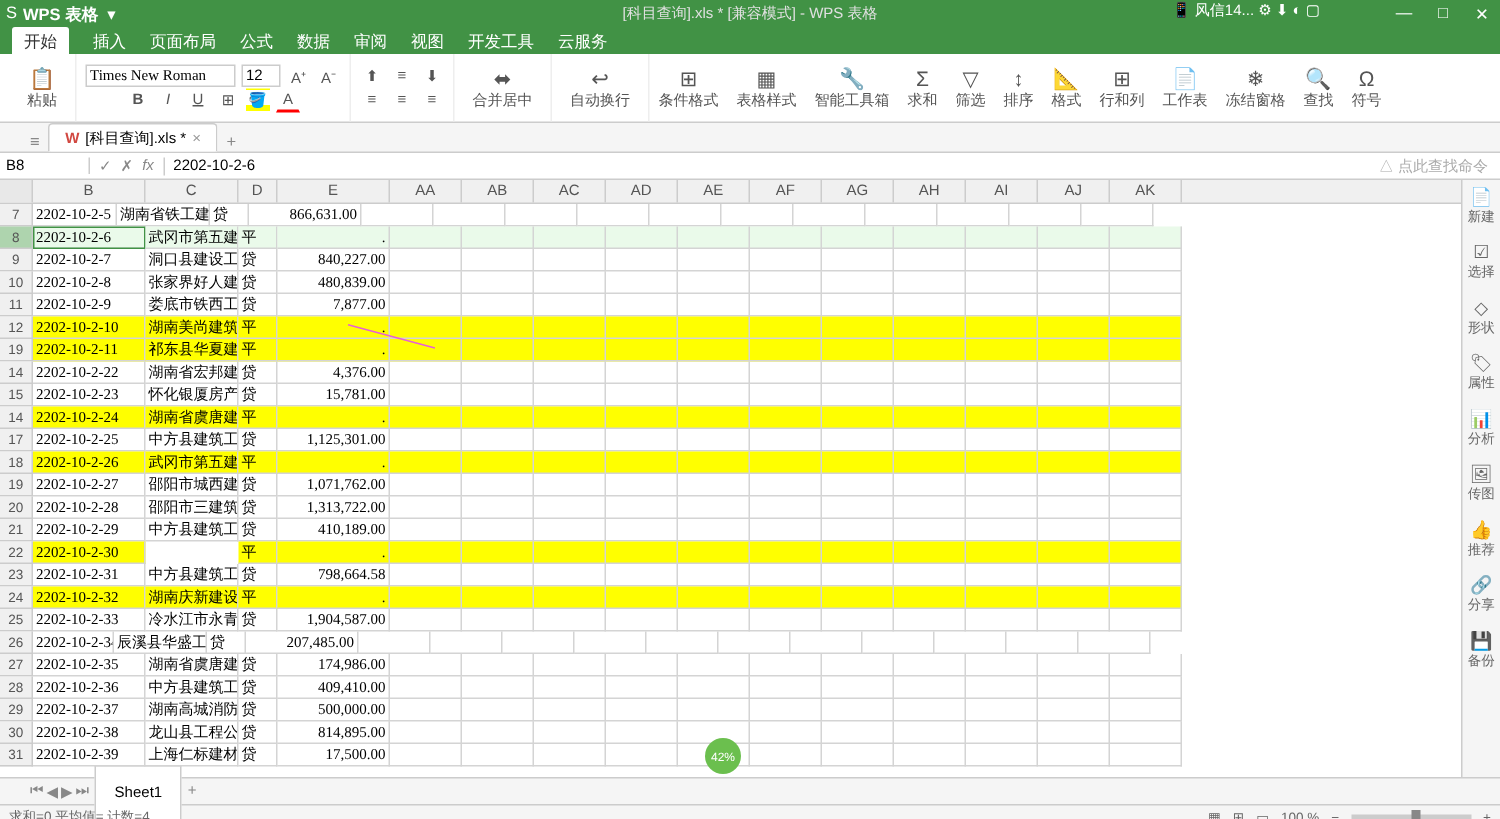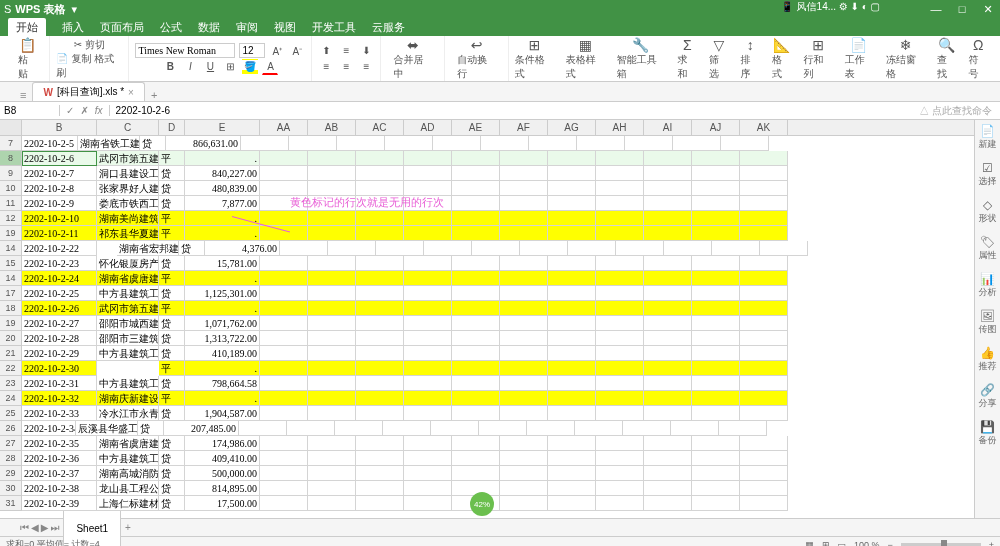--- a/index.html
+++ b/index.html
@@ -73,20 +73,21 @@
 
 .headphone-badge { position: absolute; bottom: 30px; left: 470px; width: 24px; height: 24px; background: #6bbf4e; border-radius: 50%; display: flex; align-items: center; justify-content: center; font-size: 8px; color: #fff; }
 </style>
 </head>
 <body>
 
 <div class="titlebar">
   <span>S</span>
   <span class="app-label">WPS 表格</span>
   <span style="margin-left:6px">▾</span>
+  <span class="doc-title">[科目查询].xls * [兼容模式] - WPS 表格</span>
   <span class="wx-badge">📱 <span>风信14...</span> ⚙ ⬇ ◐ ▢</span>
   <div class="win-controls">
     <span>—</span>
     <span>□</span>
     <span>✕</span>
   </div>
 </div>
 
 <div class="menubar" id="menubar">
     <span class="active">开始</span>
@@ -98,28 +99,20 @@
     <span>视图</span>
     <span>开发工具</span>
     <span>云服务</span>
   </div>
 
 <div class="ribbon">
   <div class="ribbon-group">
     <div class="ribbon-btn">
         <span class="icon">📋</span>
         <span>粘贴</span>
-      </div>
-  </div>
-  <div class="ribbon-group">
-    <div class="ribbon-row">
-        <span>✂ <span>剪切</span></span>
-      </div>
-    <div class="ribbon-row">
-        <span>📄 <span>复制 格式刷</span></span>
       </div>
   </div>
   <div class="ribbon-group">
     <div class="ribbon-row">
       <input style="width: 100px; font-family: Liberation Serif, serif;" value="Times New Roman">
       <input style="width: 26px;" value="12">
       <span class="fmt-btn">A⁺</span>
       <span class="fmt-btn">A⁻</span>
     </div>
     <div class="ribbon-row">
@@ -377,21 +370,21 @@
           <div class="cell col-std" style="width: 48px;"></div>
           <div class="cell col-std" style="width: 48px;"></div>
           <div class="cell col-std" style="width: 48px;"></div>
           <div class="cell col-std" style="width: 48px;"></div>
           <div class="cell col-std" style="width: 48px;"></div>
           <div class="cell col-std" style="width: 48px;"></div>
         </div>
         <div class="row">
           <div class="row-h">14</div>
           <div class="cell col-B" style="width: 75px;">2202-10-2-22</div>
-          <div class="cell col-C" style="width: 62px; margin-left: 20px;">湖南省宏邦建</div>
+          <div class="cell col-C" style="width: 62px;">湖南省宏邦建</div>
           <div class="cell col-D" style="width: 26px;">贷</div>
           <div class="cell col-E num" style="width: 75px;">4,376.00</div>
           <div class="cell col-std" style="width: 48px;"></div>
           <div class="cell col-std" style="width: 48px;"></div>
           <div class="cell col-std" style="width: 48px;"></div>
           <div class="cell col-std" style="width: 48px;"></div>
           <div class="cell col-std" style="width: 48px;"></div>
           <div class="cell col-std" style="width: 48px;"></div>
           <div class="cell col-std" style="width: 48px;"></div>
           <div class="cell col-std" style="width: 48px;"></div>
@@ -699,21 +692,20 @@
           <div class="cell col-std" style="width: 48px;"></div>
           <div class="cell col-std" style="width: 48px;"></div>
           <div class="cell col-std" style="width: 48px;"></div>
           <div class="cell col-std" style="width: 48px;"></div>
           <div class="cell col-std" style="width: 48px;"></div>
           <div class="cell col-std" style="width: 48px;"></div>
           <div class="cell col-std" style="width: 48px;"></div>
           <div class="cell col-std" style="width: 48px;"></div>
         </div>
       </div>
-    <div class="annotation" style="top:75px;left:290px">黄色标记的行次就是无用的行次</div>
     <div class="arrow-line" style="top:96px;left:232px;width:60px;transform:rotate(15deg);transform-origin:left"></div>
   </div>
   <div class="side-panel" id="side-panel">
       <div class="side-item">
         <span class="side-icon">📄</span>
         <span>新建</span>
       </div>
       <div class="side-item">
         <span class="side-icon">☑</span>
         <span>选择</span>

